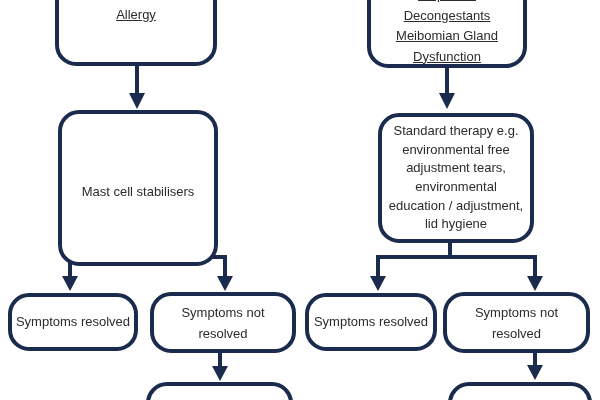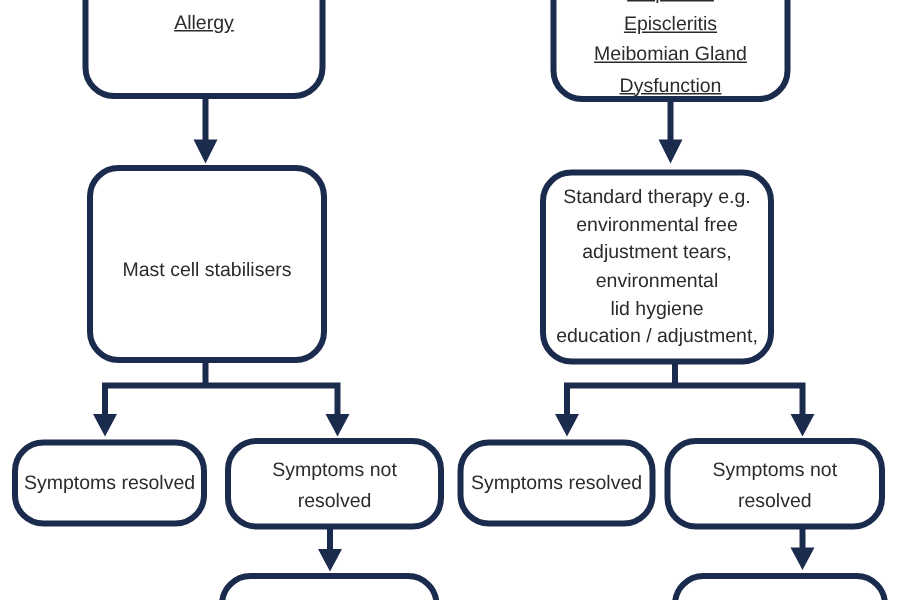--- a/index.html
+++ b/index.html
@@ -32,29 +32,29 @@
     color:var(--text);
   }
   .node .txt{width:100%;}
   .flex-center{display:flex;flex-direction:column;align-items:center;justify-content:center;}
   
   .abs-text .txt{position:absolute;left:0;right:0;text-decoration:underline;}
 
   
   .n-allergy   {left:55px;  top:-44px; width:162px; height:110px;}
   .n-allergy .txt{top:45px;}
-  .n-mast      {left:58px;  top:110px; width:160px; height:132px; padding-top:8px;}
+  .n-mast      {left:58px;  top:110px; width:160px; height:156px; padding-top:8px;}
   .n-res-l     {left:8px;   top:293px; width:130px; height:58px;}
   .n-notres-l  {left:150px; top:292px; width:146px; height:61px; line-height:21px;}
   .n-next-l    {left:146px; top:382px; width:147px; height:60px;}
 
   
   .n-bleph     {left:367px; top:-44px; width:160px; height:112px; line-height:20.5px;}
   .n-bleph .txt{top:25px;}
-  .n-standard  {left:360px; top:113px; width:156px; height:130px; line-height:18.7px;align-items:flex-end;}
+  .n-standard  {left:378px; top:113px; width:156px; height:130px; line-height:18.7px;align-items:flex-end;}
   .n-res-r     {left:305px; top:293px; width:132px; height:58px;}
   .n-notres-r  {left:443px; top:292px; width:147px; height:61px; line-height:21px;}
   .n-next-r    {left:448px; top:382px; width:144px; height:60px;}
 </style>
 </head>
 <body>
 
 <div class="stage">
 
   <svg class="connectors" viewBox="0 0 600 400" xmlns="http://www.w3.org/2000/svg">
@@ -99,34 +99,34 @@
       <div>Symptoms not</div>
       <div>resolved</div>
     </div>
   </div>
 
   <div class="node n-next-l"></div>
 
   <div class="node abs-text n-bleph">
     <div class="txt">
       <div>Blephartis</div>
-      <div>Episcleritis</div>
+      <div>Decongestants</div>
       <div>Meibomian Gland</div>
       <div>Dysfunction</div>
     </div>
   </div>
 
   <div class="node flex-center n-standard">
     <div class="txt">
       <div>Standard therapy e.g.</div>
       <div>environmental free</div>
       <div>adjustment tears,</div>
       <div>environmental</div>
+      <div>education / adjustment,</div>
       <div>lid hygiene</div>
-      <div>education / adjustment,</div>
     </div>
   </div>
 
   <div class="node flex-center n-res-r">
     <div class="txt">
       <div>Symptoms resolved</div>
     </div>
   </div>
 
   <div class="node flex-center n-notres-r">

